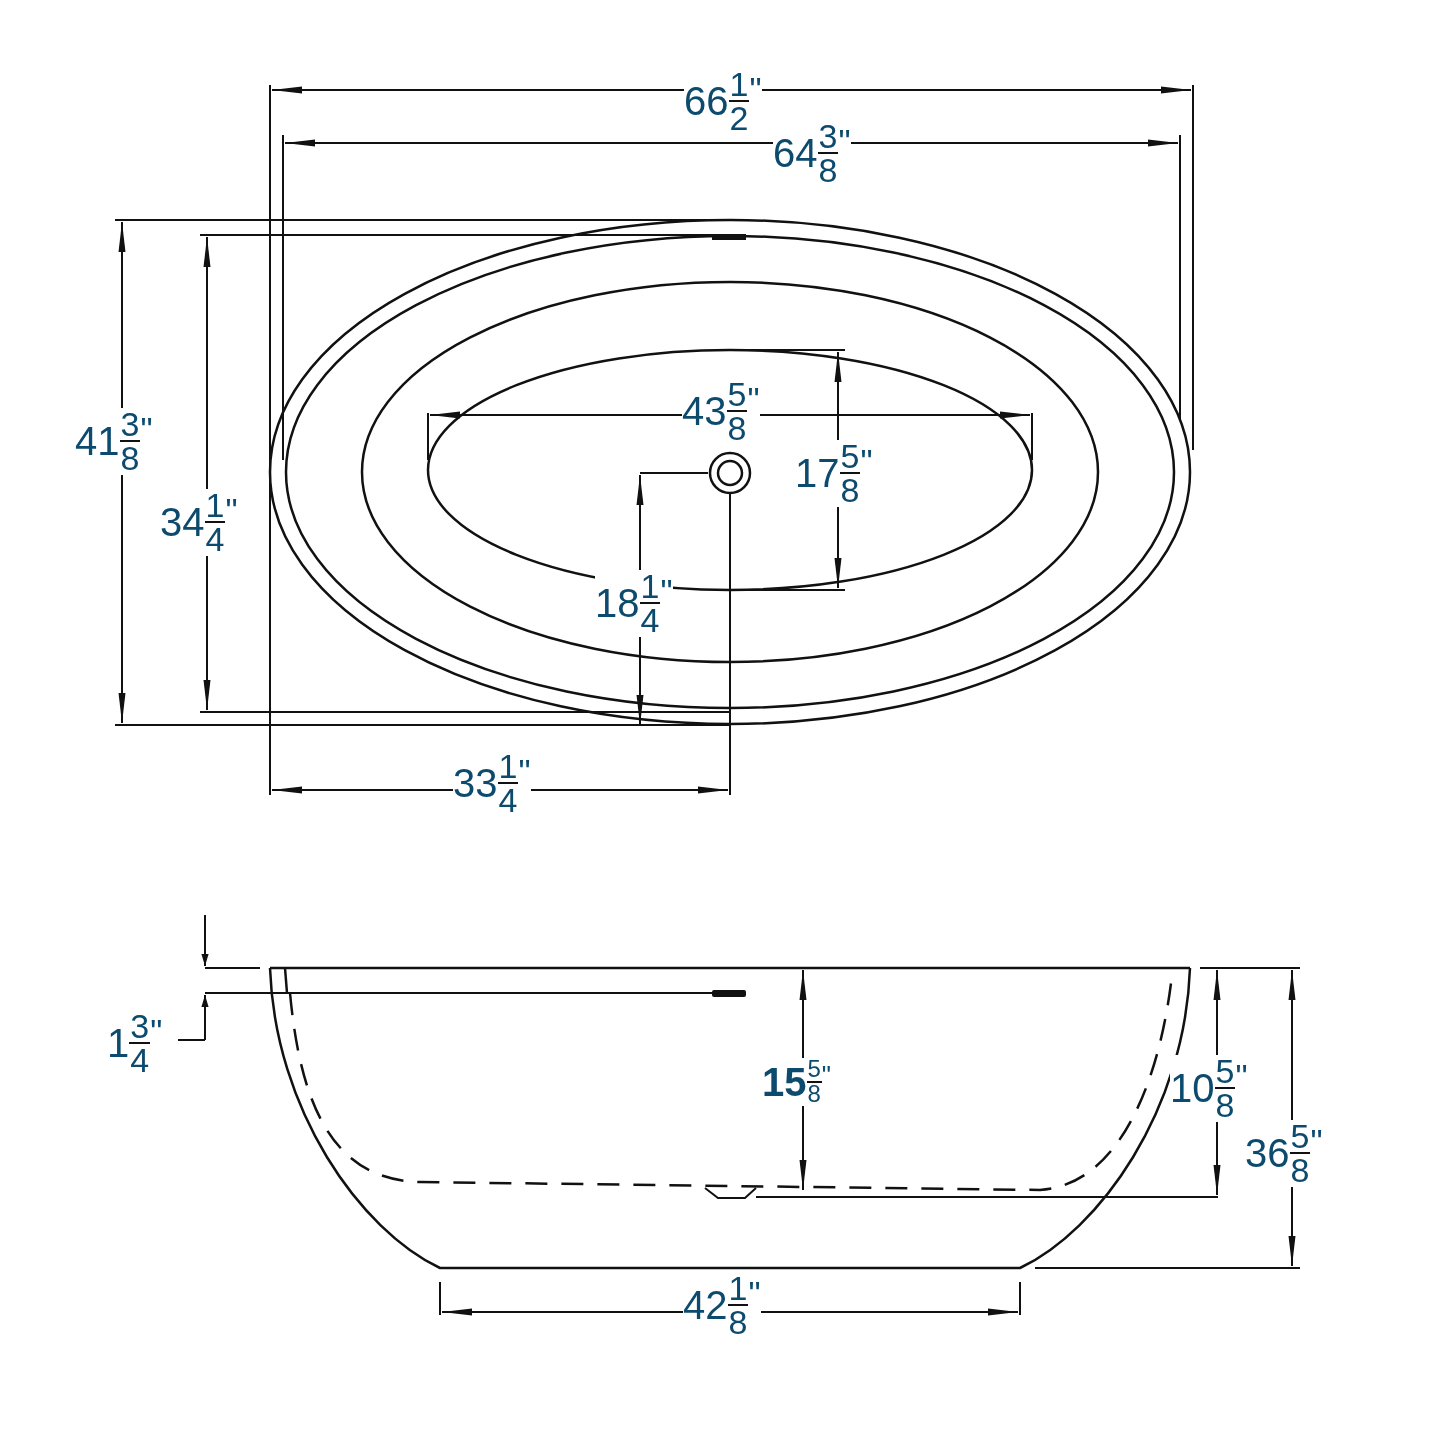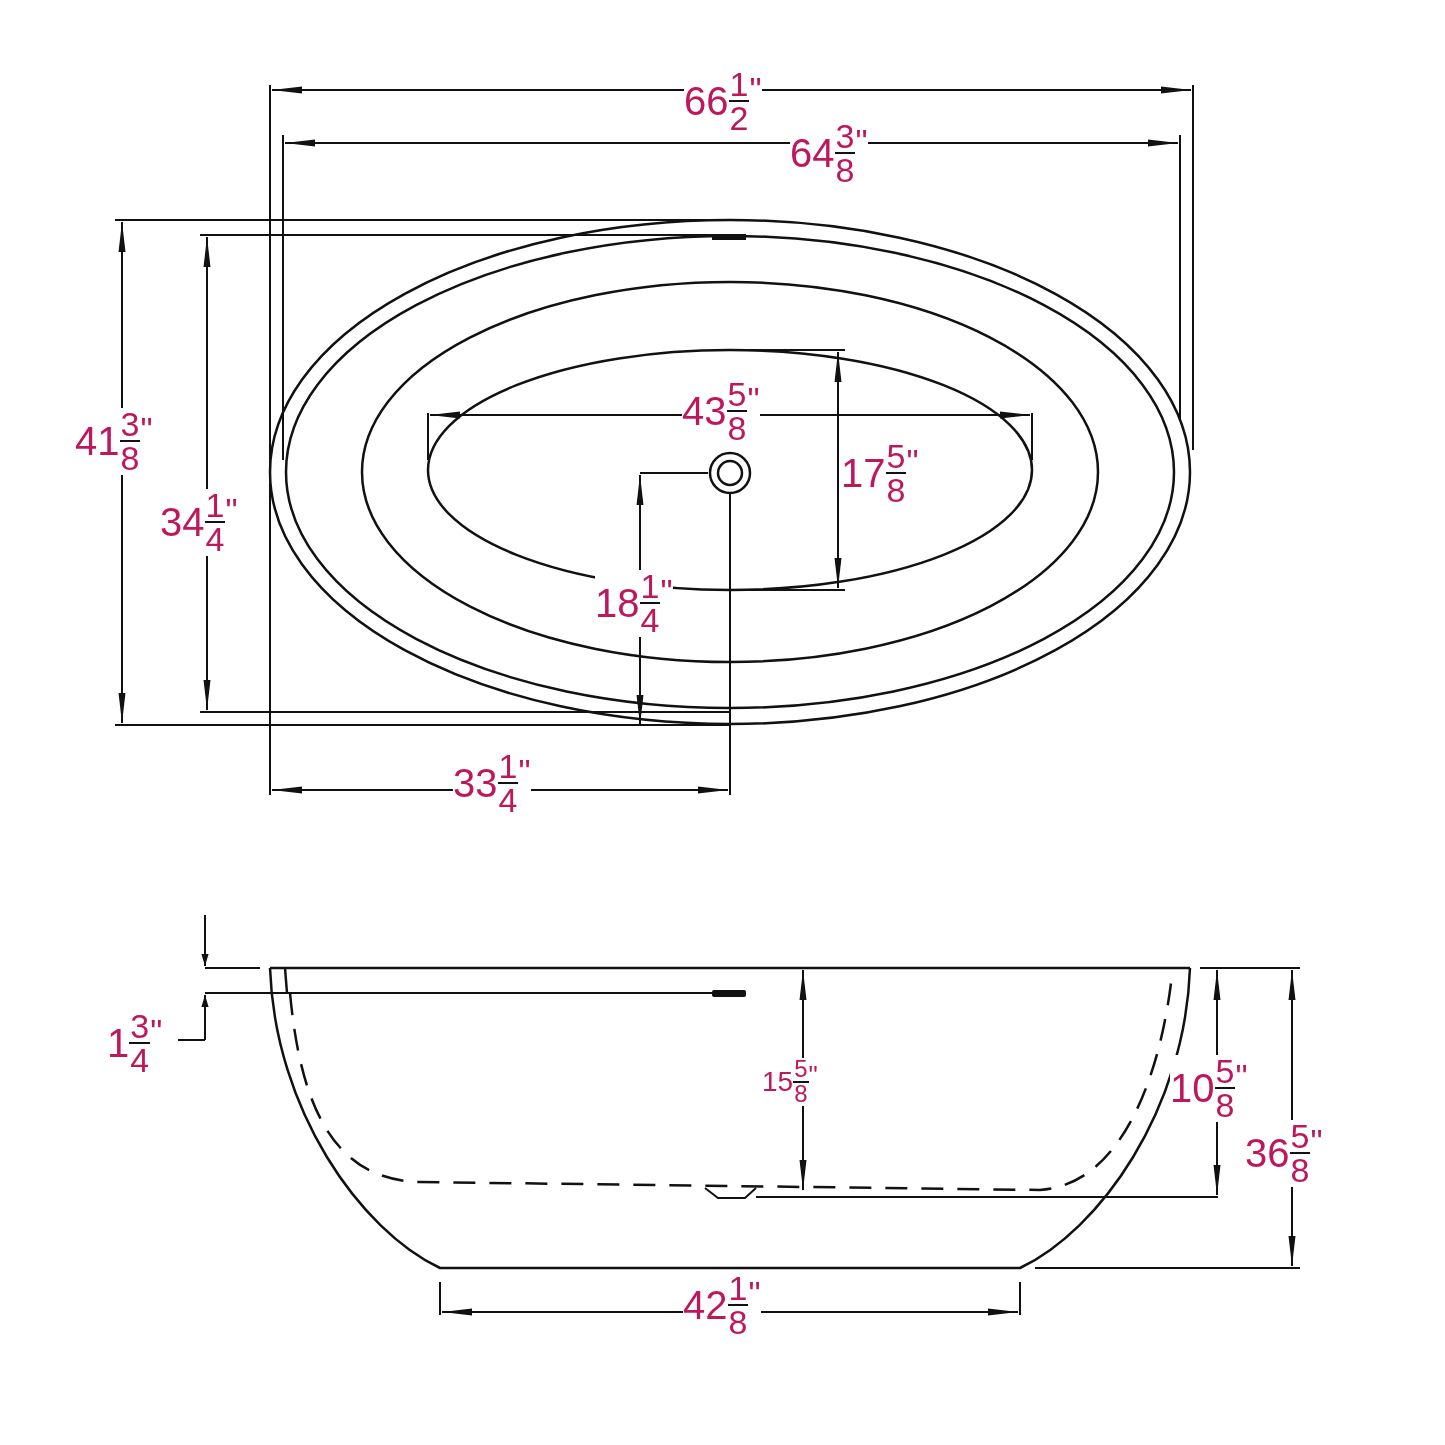--- a/index.html
+++ b/index.html
@@ -3,27 +3,27 @@
 <meta charset="utf-8">
 <style>
   html, body { margin: 0; padding: 0; background: #ffffff; }
   body { width: 1445px; height: 1445px; overflow: hidden; position: relative;
          font-family: "Liberation Sans", sans-serif; }
   #drawing { position: absolute; left: 0; top: 0; }
   .ln { stroke: #111; stroke-width: 2.5; fill: none; }
   .thin { stroke: #111; stroke-width: 2; fill: none; }
   .dash { stroke: #111; stroke-width: 2.5; fill: none; stroke-dasharray: 22 14; }
   .arrow { fill: #111; }
-  .dim { position: absolute; color: #be185d; line-height: 1; white-space: nowrap; background: #fff; }
+  .dim { position: absolute; color: #0c4a6e; line-height: 1; white-space: nowrap; background: #fff; }
   .whole { font-size: 40px; vertical-align: middle; }
   .frac { display: inline-block; vertical-align: middle; text-align: center; font-size: 34px; line-height: 0.95; }
   .num { display: block; border-bottom: 2px solid #111; padding: 0 1px; }
   .den { display: block; }
   .inch { font-size: 34px; vertical-align: top; position: relative; top: 4px; }
-  .small .whole { font-size: 28px; }
+  .small .whole { font-size: 40px; font-weight: bold; }
   .small .frac { font-size: 24px; }
   .small .inch { font-size: 26px; }
 </style>
 </head>
 <body>
 
 <svg id="drawing" width="1445" height="1445" viewBox="0 0 1445 1445" xmlns="http://www.w3.org/2000/svg">
   <defs>
     <marker id="ar" viewBox="0 0 10 10" refX="10" refY="5" markerWidth="12" markerHeight="12" orient="auto-start-reverse" markerUnits="userSpaceOnUse">
       <path d="M0,2 L10,5 L0,8 Z" class="arrow"></path>
@@ -111,33 +111,33 @@
 
     <line class="thin" x1="440" y1="1282" x2="440" y2="1315"></line>
     <line class="thin" x1="1020" y1="1282" x2="1020" y2="1315"></line>
     <line class="thin" x1="442" y1="1312" x2="1018" y2="1312" marker-start="url(#arL)" marker-end="url(#arL)"></line>
   </g>
 </svg>
 
 <div class="dim" style="left:684px; top:68px;">
   <span class="whole">66</span><span class="frac"><span class="num">1</span><span class="den">2</span></span><span class="inch">"</span>
 </div>
-<div class="dim" style="left:790px; top:120px;">
+<div class="dim" style="left:773px; top:120px;">
   <span class="whole">64</span><span class="frac"><span class="num">3</span><span class="den">8</span></span><span class="inch">"</span>
 </div>
 <div class="dim" style="left:75px; top:408px;">
   <span class="whole">41</span><span class="frac"><span class="num">3</span><span class="den">8</span></span><span class="inch">"</span>
 </div>
 <div class="dim" style="left:160px; top:445px;margin-top:44px;">
   <span class="whole">34</span><span class="frac"><span class="num">1</span><span class="den">4</span></span><span class="inch">"</span>
 </div>
 <div class="dim" style="left:682px; top:378px;">
   <span class="whole">43</span><span class="frac"><span class="num">5</span><span class="den">8</span></span><span class="inch">"</span>
 </div>
-<div class="dim" style="left:795px; top:440px;margin-left:46px;">
+<div class="dim" style="left:795px; top:440px;">
   <span class="whole">17</span><span class="frac"><span class="num">5</span><span class="den">8</span></span><span class="inch">"</span>
 </div>
 <div class="dim" style="left:595px; top:570px;">
   <span class="whole">18</span><span class="frac"><span class="num">1</span><span class="den">4</span></span><span class="inch">"</span>
 </div>
 <div class="dim" style="left:453px; top:750px;">
   <span class="whole">33</span><span class="frac"><span class="num">1</span><span class="den">4</span></span><span class="inch">"</span>
 </div>
 
 <div class="dim" style="left:107px; top:1010px;">

